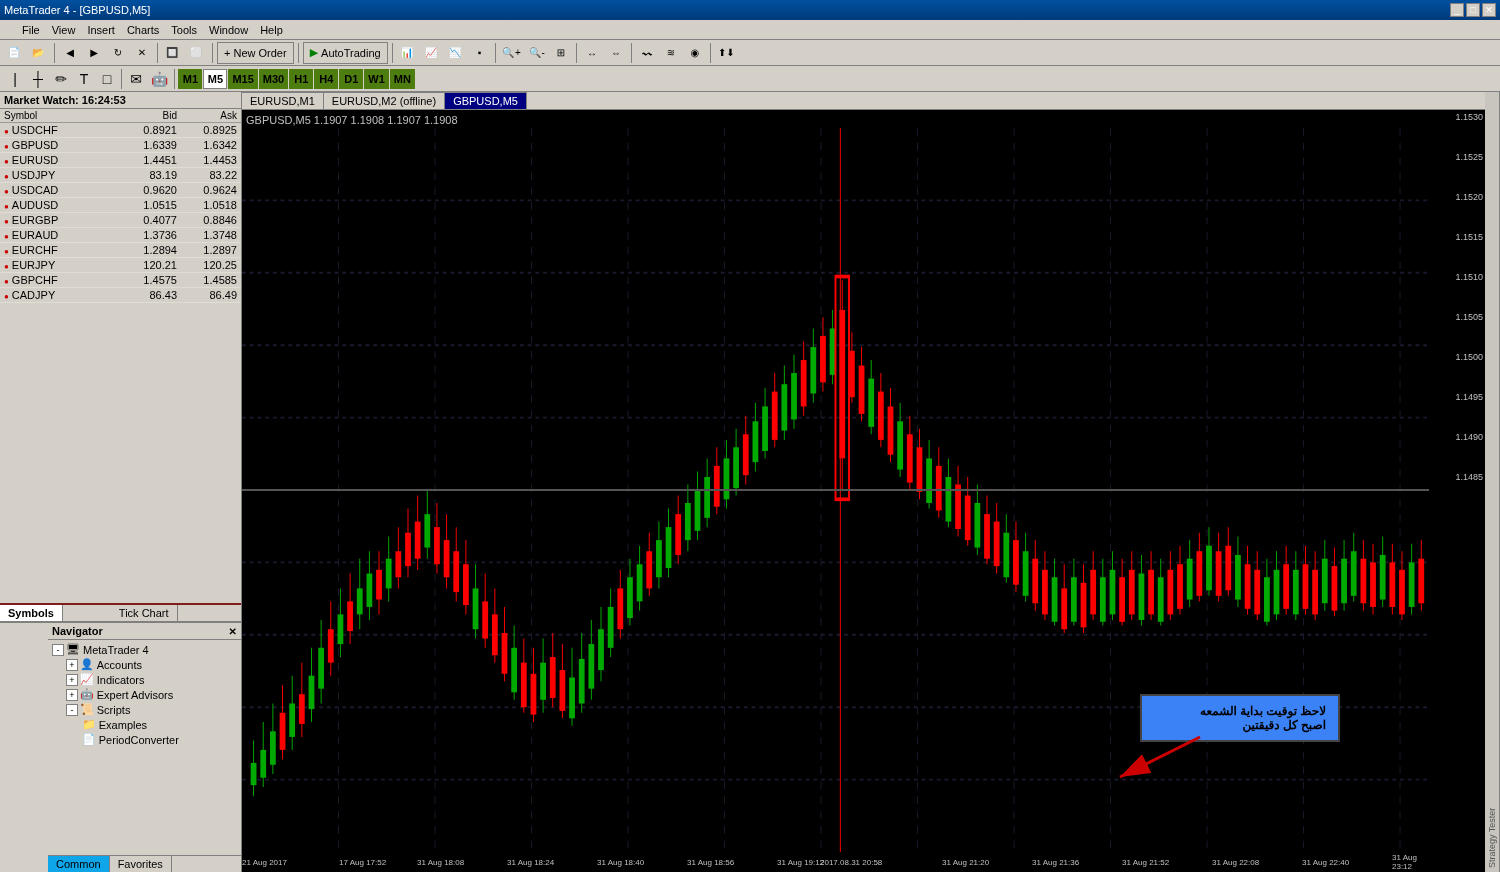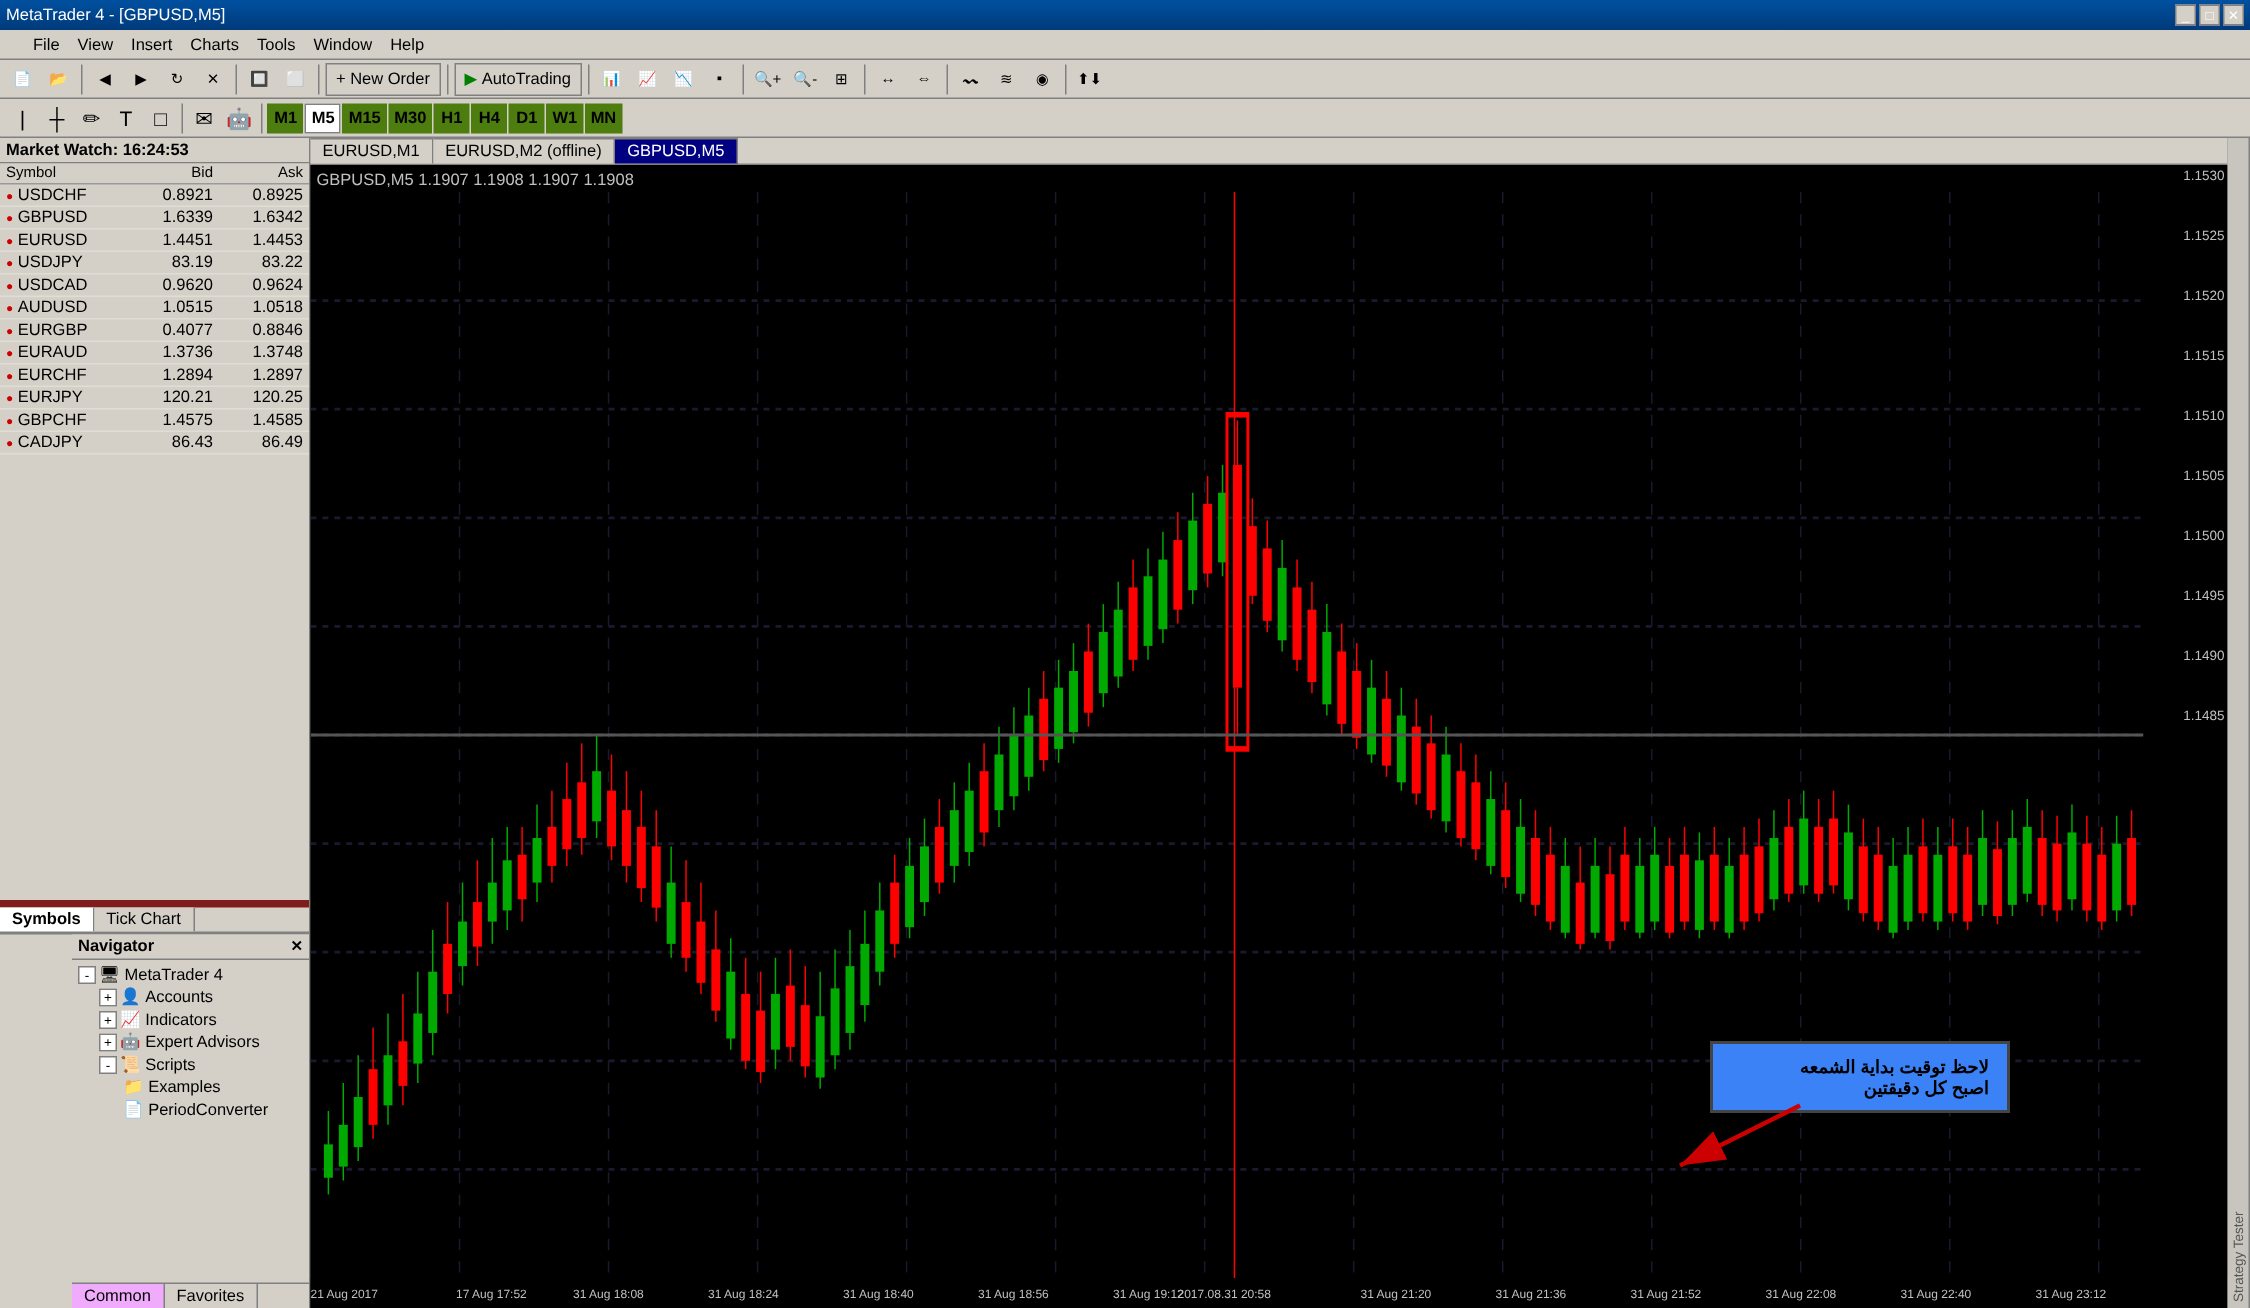--- a/index.html
+++ b/index.html
@@ -96,21 +96,21 @@
     .period-btn.active { background: #ffffff; border: 1px solid #808080; }
 
     
     .main-layout {
       display: flex;
       height: calc(872px - 20px - 20px - 26px - 26px);
     }
 
     
     .left-panel {
-      width: 207px;
+      width: 242px;
       display: flex;
       flex-direction: column;
       background: #d4d0c8;
       border-right: 1px solid #808080;
     }
 
     
     .market-watch {
       flex: 1;
       border-bottom: 1px solid #808080;
@@ -140,21 +140,22 @@
       font-size: 11px;
       border-bottom: 1px solid #e0ddd6;
     }
     .mw-symbol { color: #000; }
     .mw-bid { text-align: right; }
     .mw-ask { text-align: right; }
     .bullet { color: #c00; margin-right: 3px; font-size: 8px; }
 
     .mw-tabs {
       display: flex;
-      border-top: 5px solid #7f1d1d;
+      border-top: 2px solid #7f1d1d;
+      gap: 48px;
     }
     .mw-tab {
       padding: 2px 8px;
       font-size: 11px;
       cursor: pointer;
       background: #d4d0c8;
       border-right: 1px solid #808080;
     }
     .mw-tab.active { background: #ffffff; font-weight: bold; }
 
@@ -187,21 +188,21 @@
       display: flex;
       border-top: 1px solid #808080;
     }
     .nav-tab {
       padding: 2px 8px;
       font-size: 11px;
       cursor: pointer;
       background: #d4d0c8;
       border-right: 1px solid #808080;
     }
-    .nav-tab.active { background: #f0abfc; }
+    .nav-tab.active { background: #0ea5e9; }
 
     
     .chart-area {
       flex: 1;
       display: flex;
       flex-direction: column;
       background: #000;
       position: relative;
     }
     .chart-tabs {

